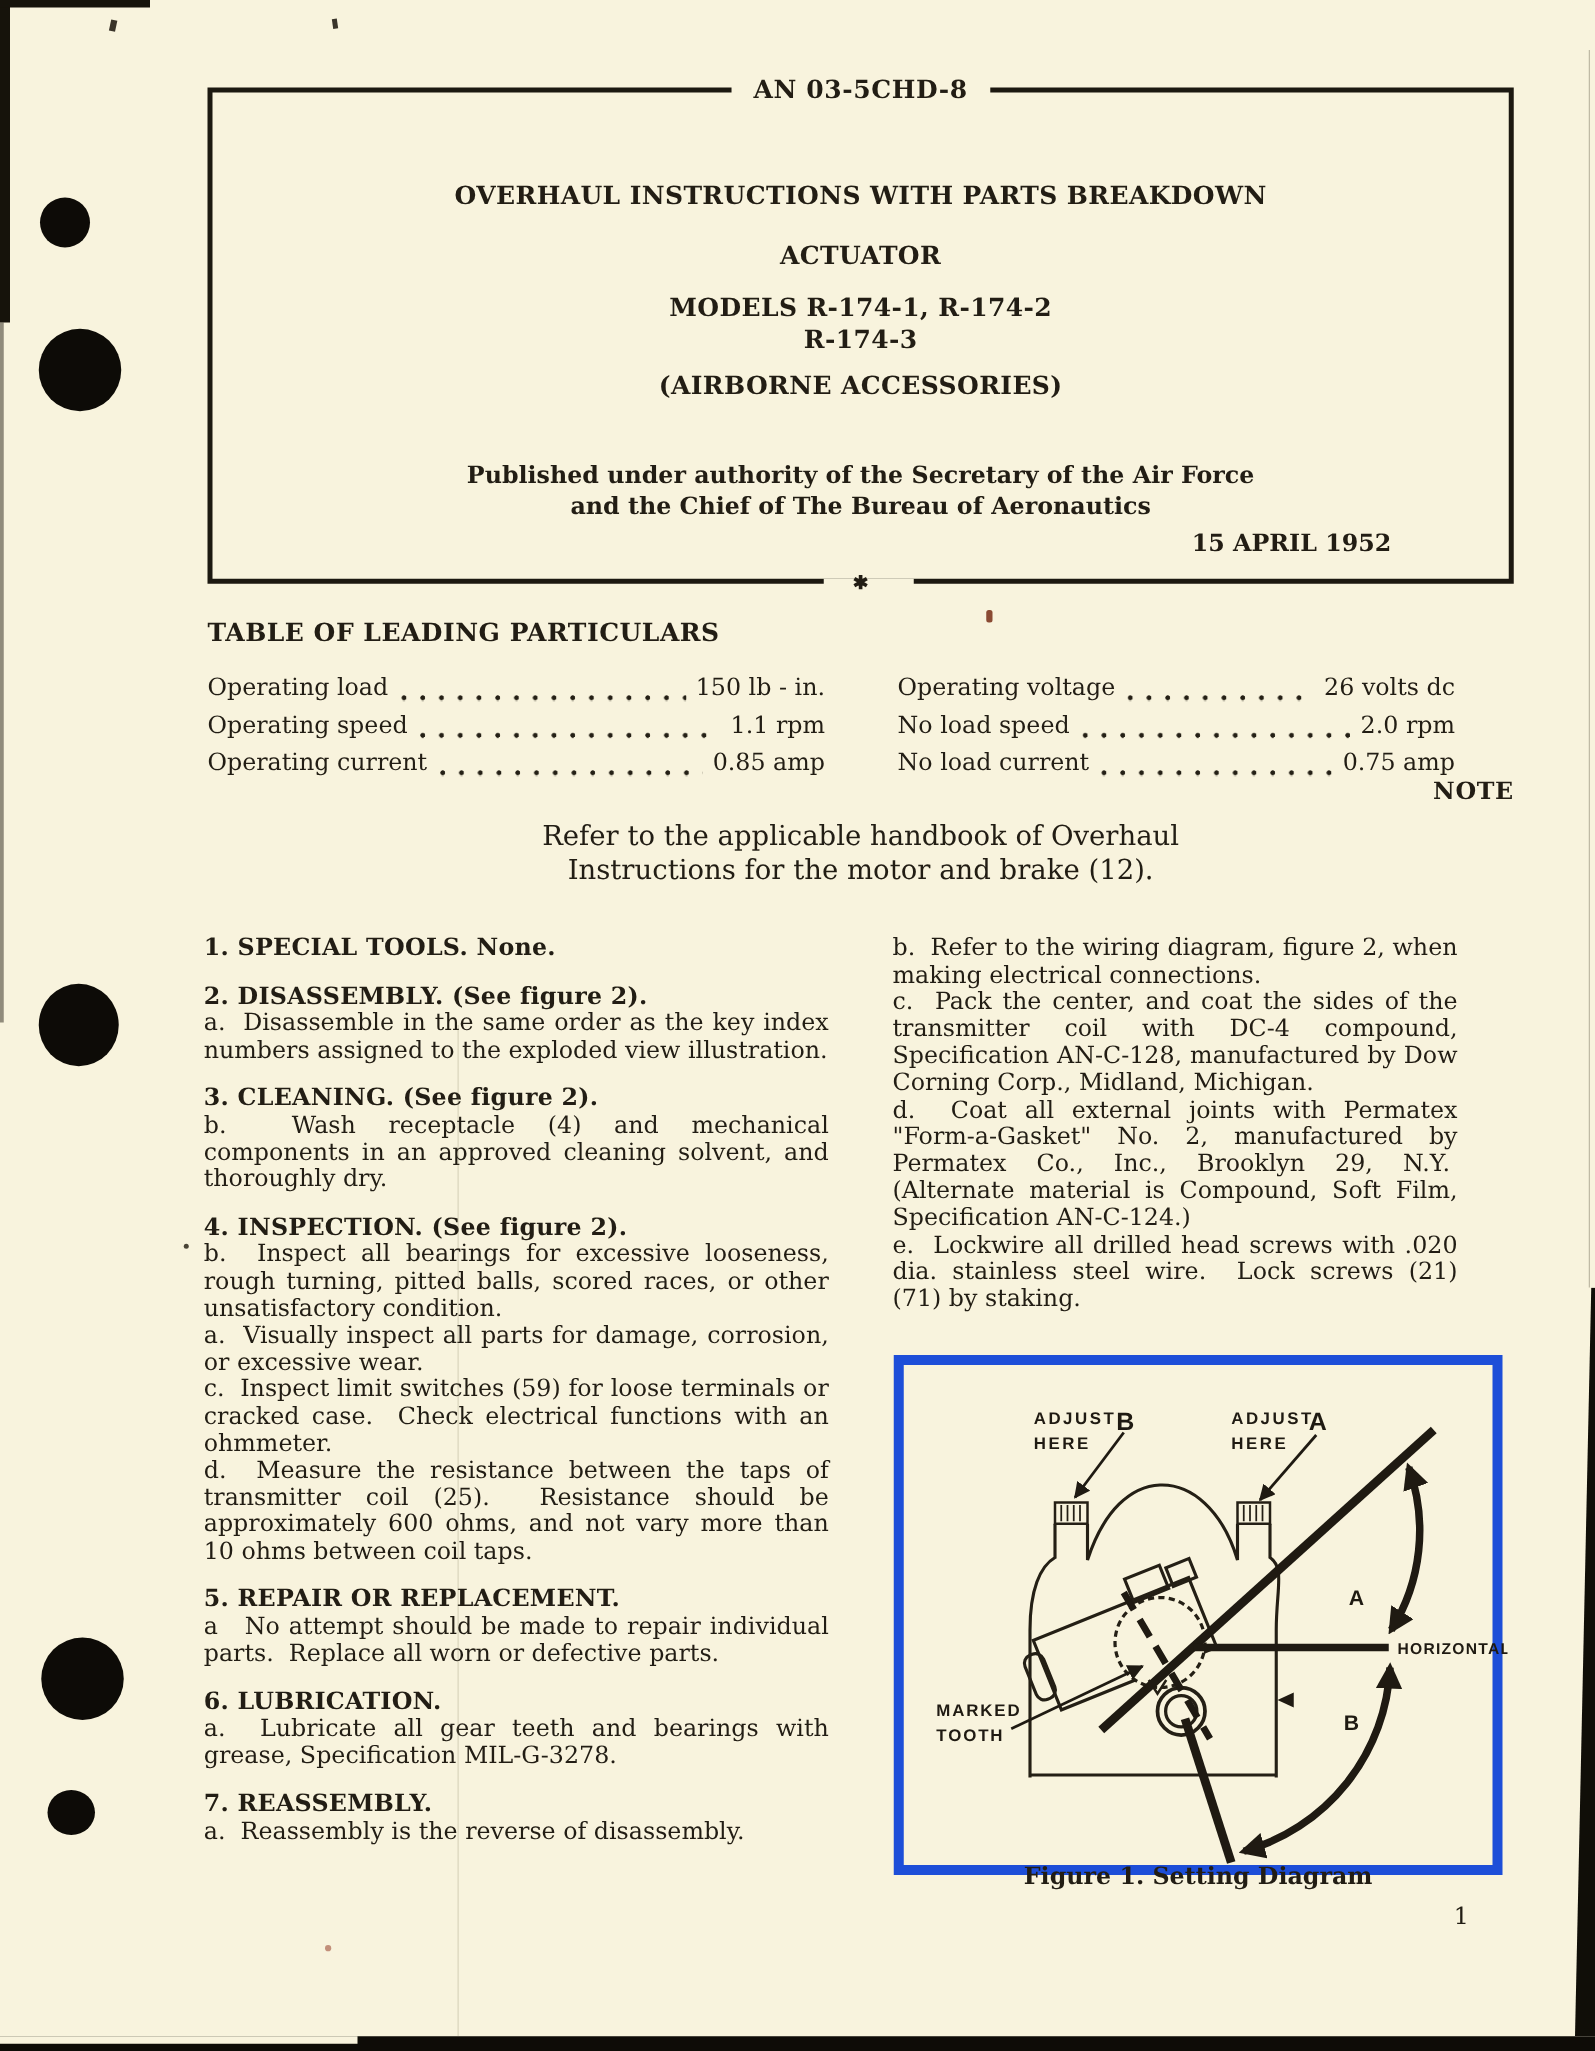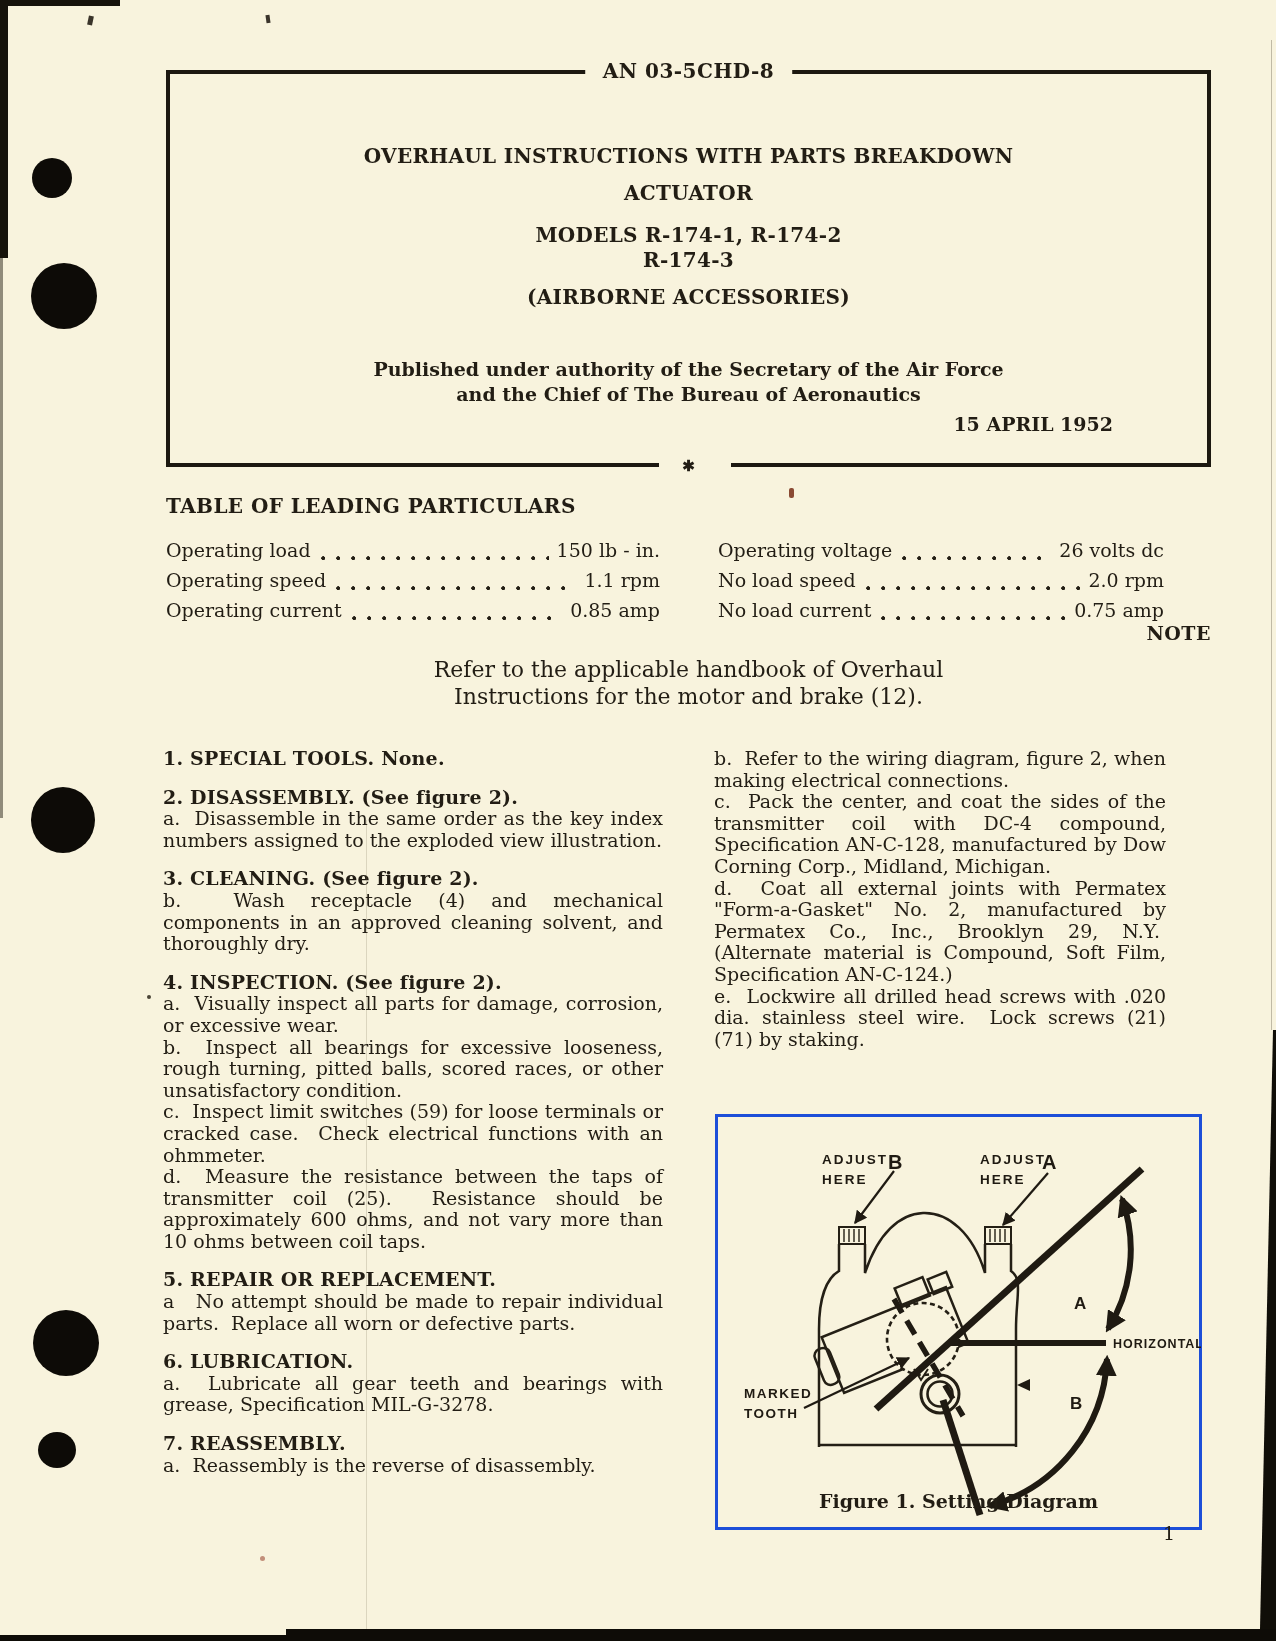--- a/index.html
+++ b/index.html
@@ -14,21 +14,21 @@
     position:absolute; left:166px; top:70px; width:1045px; height:397px;
     border:4px solid #1c1810; box-sizing:border-box;
   }
   .hd-doc{
     position:absolute; top:-15px; left:50%; transform:translateX(-50%);
     background:#f8f3dd; padding:0 18px; font-weight:bold; font-size:20px;
     letter-spacing:.5px; white-space:nowrap;
   }
   .hd-center{ text-align:center; font-weight:bold; font-size:20px; letter-spacing:.3px; }
   .hd-title{ margin-top:70px; }
-  .hd-sub{ margin-top:13px; }
+  .hd-sub{ margin-top:24px; }
   .hd-models{ margin-top:18px; line-height:25px; }
   .hd-cat{ margin-top:12px; }
   .hd-pub{ margin-top:48px; font-weight:bold; font-size:19px; line-height:25px; text-align:center; }
   .hd-date{ margin-top:6px; font-weight:bold; font-size:19px; text-align:right; padding-right:94px; }
   .hd-gap{ position:absolute; left:489px; bottom:-12px; width:72px; height:12px; background:#f8f3dd; }
   .hd-star{ position:absolute; left:50%; bottom:-12px; transform:translateX(-50%); font-size:15px; font-weight:bold; }
   
   .tlp-head{ position:absolute; left:166px; top:494px; width:1045px; 
     font-weight:bold; font-size:20px; letter-spacing:.4px; }
   .tlp{ position:absolute; left:166px; top:538px; width:998px; display:flex; justify-content:space-between;
@@ -51,22 +51,22 @@
     font-size:22px; line-height:27px; }
   
   .col{ position:absolute; top:748px; font-size:19px; line-height:21.6px; }
   .col-left{ left:163px; width:500px; }
   .col-right{ left:714px; width:452px; }
   .col p{ margin:0; }
   .sec-head{ font-weight:bold; margin-top:17px !important; letter-spacing:.2px; }
   .sec-head.first{ margin-top:0 !important; }
   .para{ text-align:justify; }
   
-  .figure{ position:absolute; left:715px; top:1114px; width:487px; height:416px;
-    border:3px solid #1d4ed8; box-sizing:border-box; }
+  .figure{ position:absolute; left:715px; top:1084px; width:487px; height:416px;
+    border:8px solid #1d4ed8; box-sizing:border-box; }
   .fig-caption{ position:absolute; left:715px; top:1490px; width:487px; text-align:center;
     font-weight:bold; font-size:19px; }
   .page-num{ position:absolute; left:1130px; top:1522px; width:45px; text-align:right; font-size:19px; }
   
   .dot{ position:absolute; background:#0d0b07; border-radius:50%; }
   .edge{ position:absolute; }
   .speck{ position:absolute; }
   svg text{ font-family:"Liberation Sans", sans-serif; font-weight:bold; fill:#1f1a12; }
 </style>
 </head>
@@ -136,22 +136,22 @@
     <div>Instructions for the motor and brake (12).</div>
   </div>
 
   <div class="col col-left">
       <p class="sec-head first">1.  SPECIAL TOOLS.  None.</p>
       <p class="sec-head">2.  DISASSEMBLY.  (See figure 2).</p>
       <p class="para">a.&nbsp; Disassemble in the same order as the key index numbers assigned to the exploded view illustration.</p>
       <p class="sec-head">3.  CLEANING.  (See figure 2).</p>
       <p class="para">b.&nbsp; Wash receptacle (4) and mechanical components in an approved cleaning solvent, and thoroughly dry.</p>
       <p class="sec-head">4.  INSPECTION.  (See figure 2).</p>
+      <p class="para">b.&nbsp; Inspect all bearings for excessive looseness, rough turning, pitted balls, scored races, or other unsatisfactory condition.</p>
       <p class="para">a.&nbsp; Visually inspect all parts for damage, corrosion, or excessive wear.</p>
-      <p class="para">b.&nbsp; Inspect all bearings for excessive looseness, rough turning, pitted balls, scored races, or other unsatisfactory condition.</p>
       <p class="para">c.&nbsp; Inspect limit switches (59) for loose terminals or cracked case.&nbsp; Check electrical functions with an ohmmeter.</p>
       <p class="para">d.&nbsp; Measure the resistance between the taps of transmitter coil (25).&nbsp; Resistance should be approximately 600 ohms, and not vary more than 10 ohms between coil taps.</p>
       <p class="sec-head">5.  REPAIR OR REPLACEMENT.</p>
       <p class="para">a&nbsp;&nbsp; No attempt should be made to repair individual parts.&nbsp; Replace all worn or defective parts.</p>
       <p class="sec-head">6.  LUBRICATION.</p>
       <p class="para">a.&nbsp; Lubricate all gear teeth and bearings with grease, Specification MIL-G-3278.</p>
       <p class="sec-head">7.  REASSEMBLY.</p>
       <p class="para">a.&nbsp; Reassembly is the reverse of disassembly.</p>
     </div>
   <div class="col col-right">

